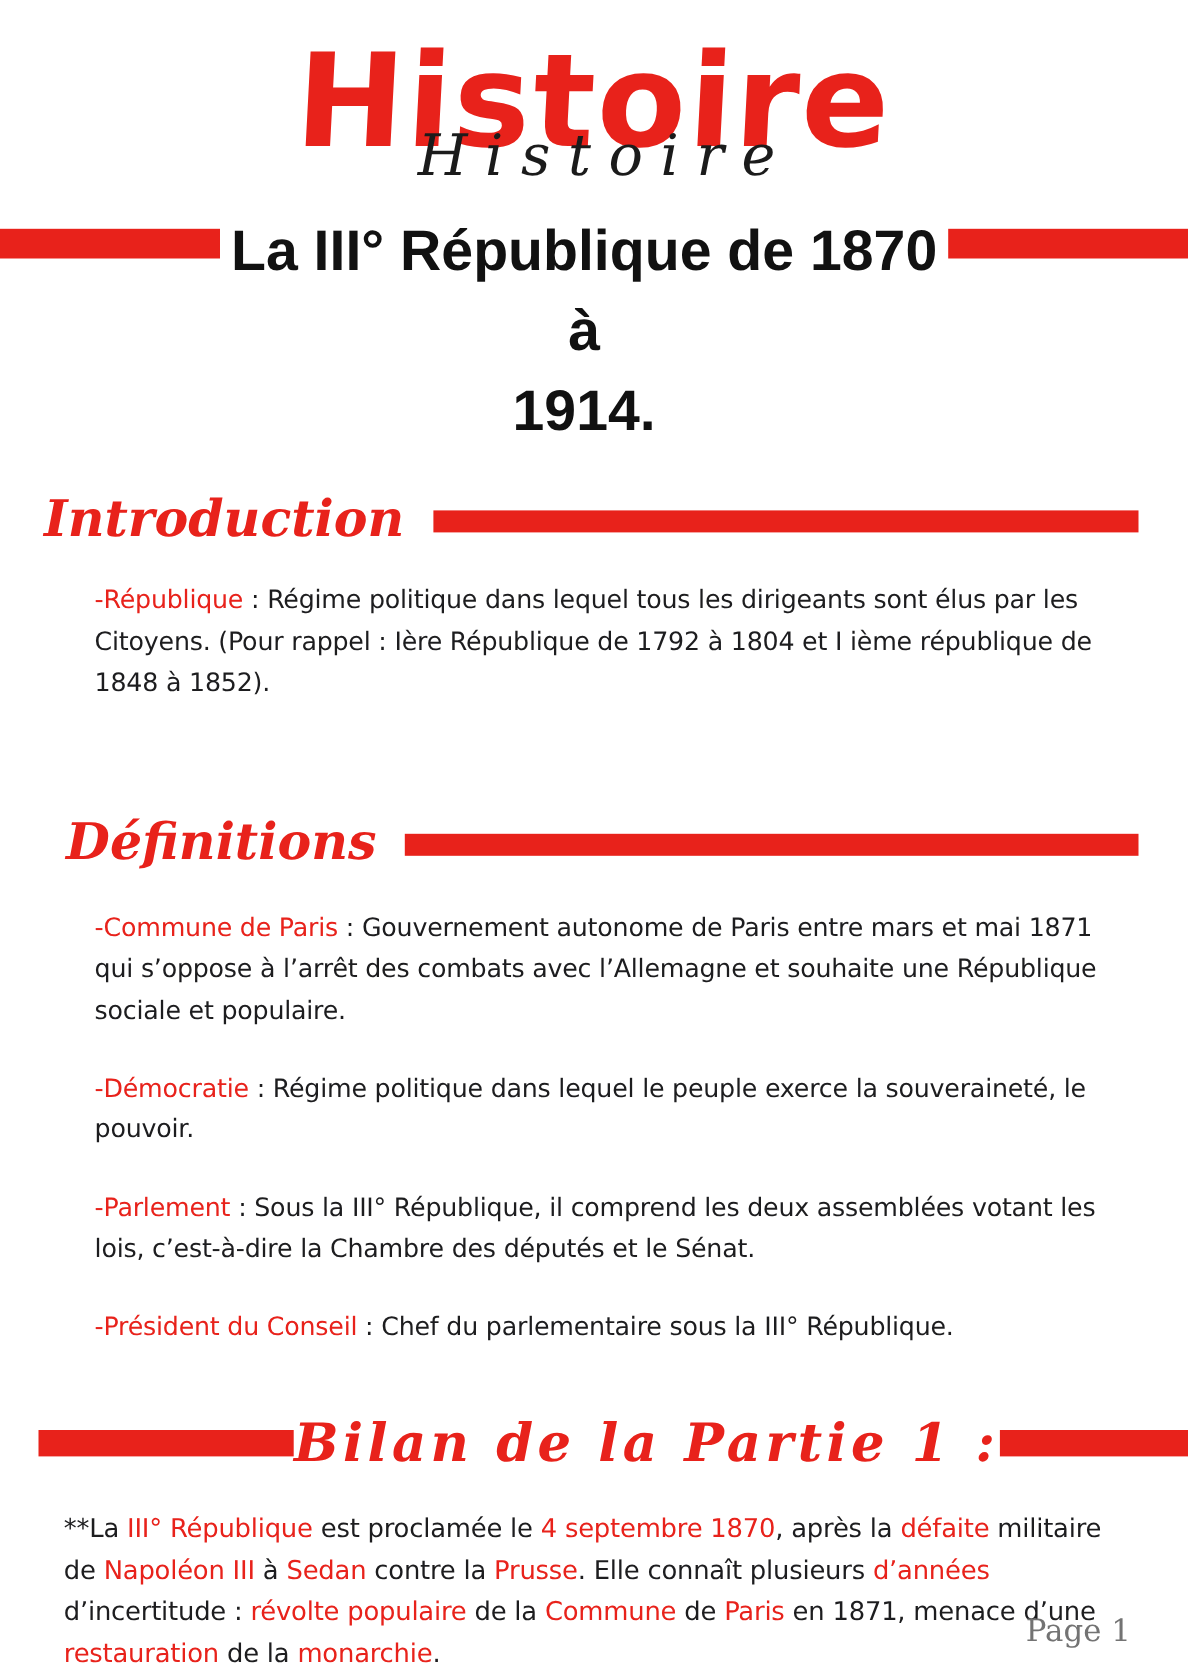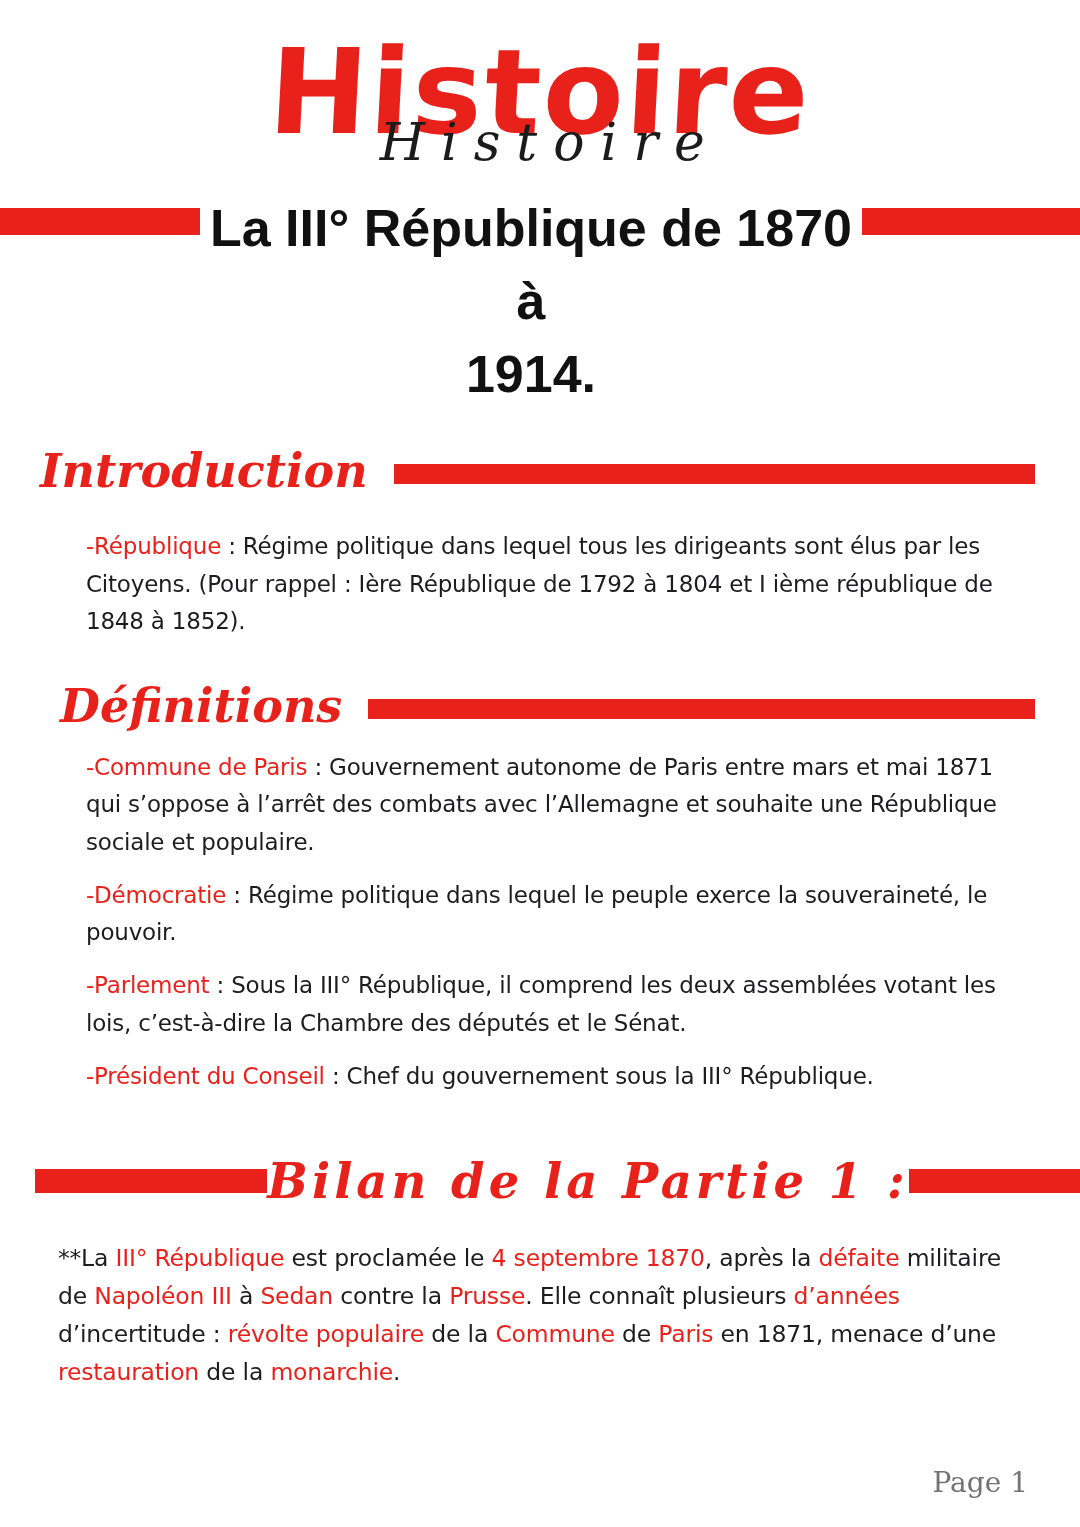--- a/index.html
+++ b/index.html
@@ -99,22 +99,22 @@
     font-size:23px;
     line-height:1.62;
     letter-spacing:-0.2px;
     margin:26px 52px 0 86px;
     color:var(--ink);
   }
   .intro-para{margin-top:30px;}
   .term{color:var(--accent);}
   .red-text{color:var(--accent);}
 
-  .defs-block .para{margin-top:16px;}
-  .defs-heading-row{margin-top:39px;padding-left:60px;}
+  .defs-block .para{margin-top:34px;}
+  .defs-heading-row{margin-top:98px;padding-left:60px;}
 
   
   .bilan-row{
     display:flex;
     align-items:center;
     margin-top:58px;
     padding-left:35px;
   }
   .bilan-bar-left{width:282px;height:24px;}
   .bilan-bar-right{width:208px;height:24px;}
@@ -176,21 +176,21 @@
     <p class="para">
       <span class="term">-Commune de Paris</span><span> : Gouvernement autonome de Paris entre mars et mai 1871 qui s’oppose à l’arrêt des combats avec l’Allemagne et souhaite une République sociale et populaire.</span>
     </p>
     <p class="para">
       <span class="term">-Démocratie</span><span> : Régime politique dans lequel le peuple exerce la souveraineté, le pouvoir.</span>
     </p>
     <p class="para">
       <span class="term">-Parlement</span><span> : Sous la III° République, il comprend les deux assemblées votant les lois, c’est-à-dire la Chambre des députés et le Sénat.</span>
     </p>
     <p class="para">
-      <span class="term">-Président du Conseil</span><span> : Chef du gouvernement sous la III° République.</span>
+      <span class="term">-Président du Conseil</span><span> : Chef du parlementaire sous la III° République.</span>
     </p>
   </div>
 
   <div class="bilan-row">
     <div class="bar bilan-bar-left"></div>
     <h2 class="script-heading bilan-heading">Bilan de la Partie 1 :</h2>
     <div class="bar bilan-bar-right"></div>
   </div>
 
   <p class="para bilan-para"><span>**La </span><span class="red-text">III° République</span><span> est proclamée le </span><span class="red-text">4 septembre 1870</span><span>, après la </span><span class="red-text">défaite</span><span> militaire de </span><span class="red-text">Napoléon III</span><span> à </span><span class="red-text">Sedan</span><span> contre la </span><span class="red-text">Prusse</span><span>. Elle connaît plusieurs </span><span class="red-text">d’années</span><span> d’incertitude : </span><span class="red-text">révolte populaire</span><span> de la </span><span class="red-text">Commune</span><span> de </span><span class="red-text">Paris</span><span> en 1871, menace d’une </span><span class="red-text">restauration</span><span> de la </span><span class="red-text">monarchie</span><span>.</span></p>

